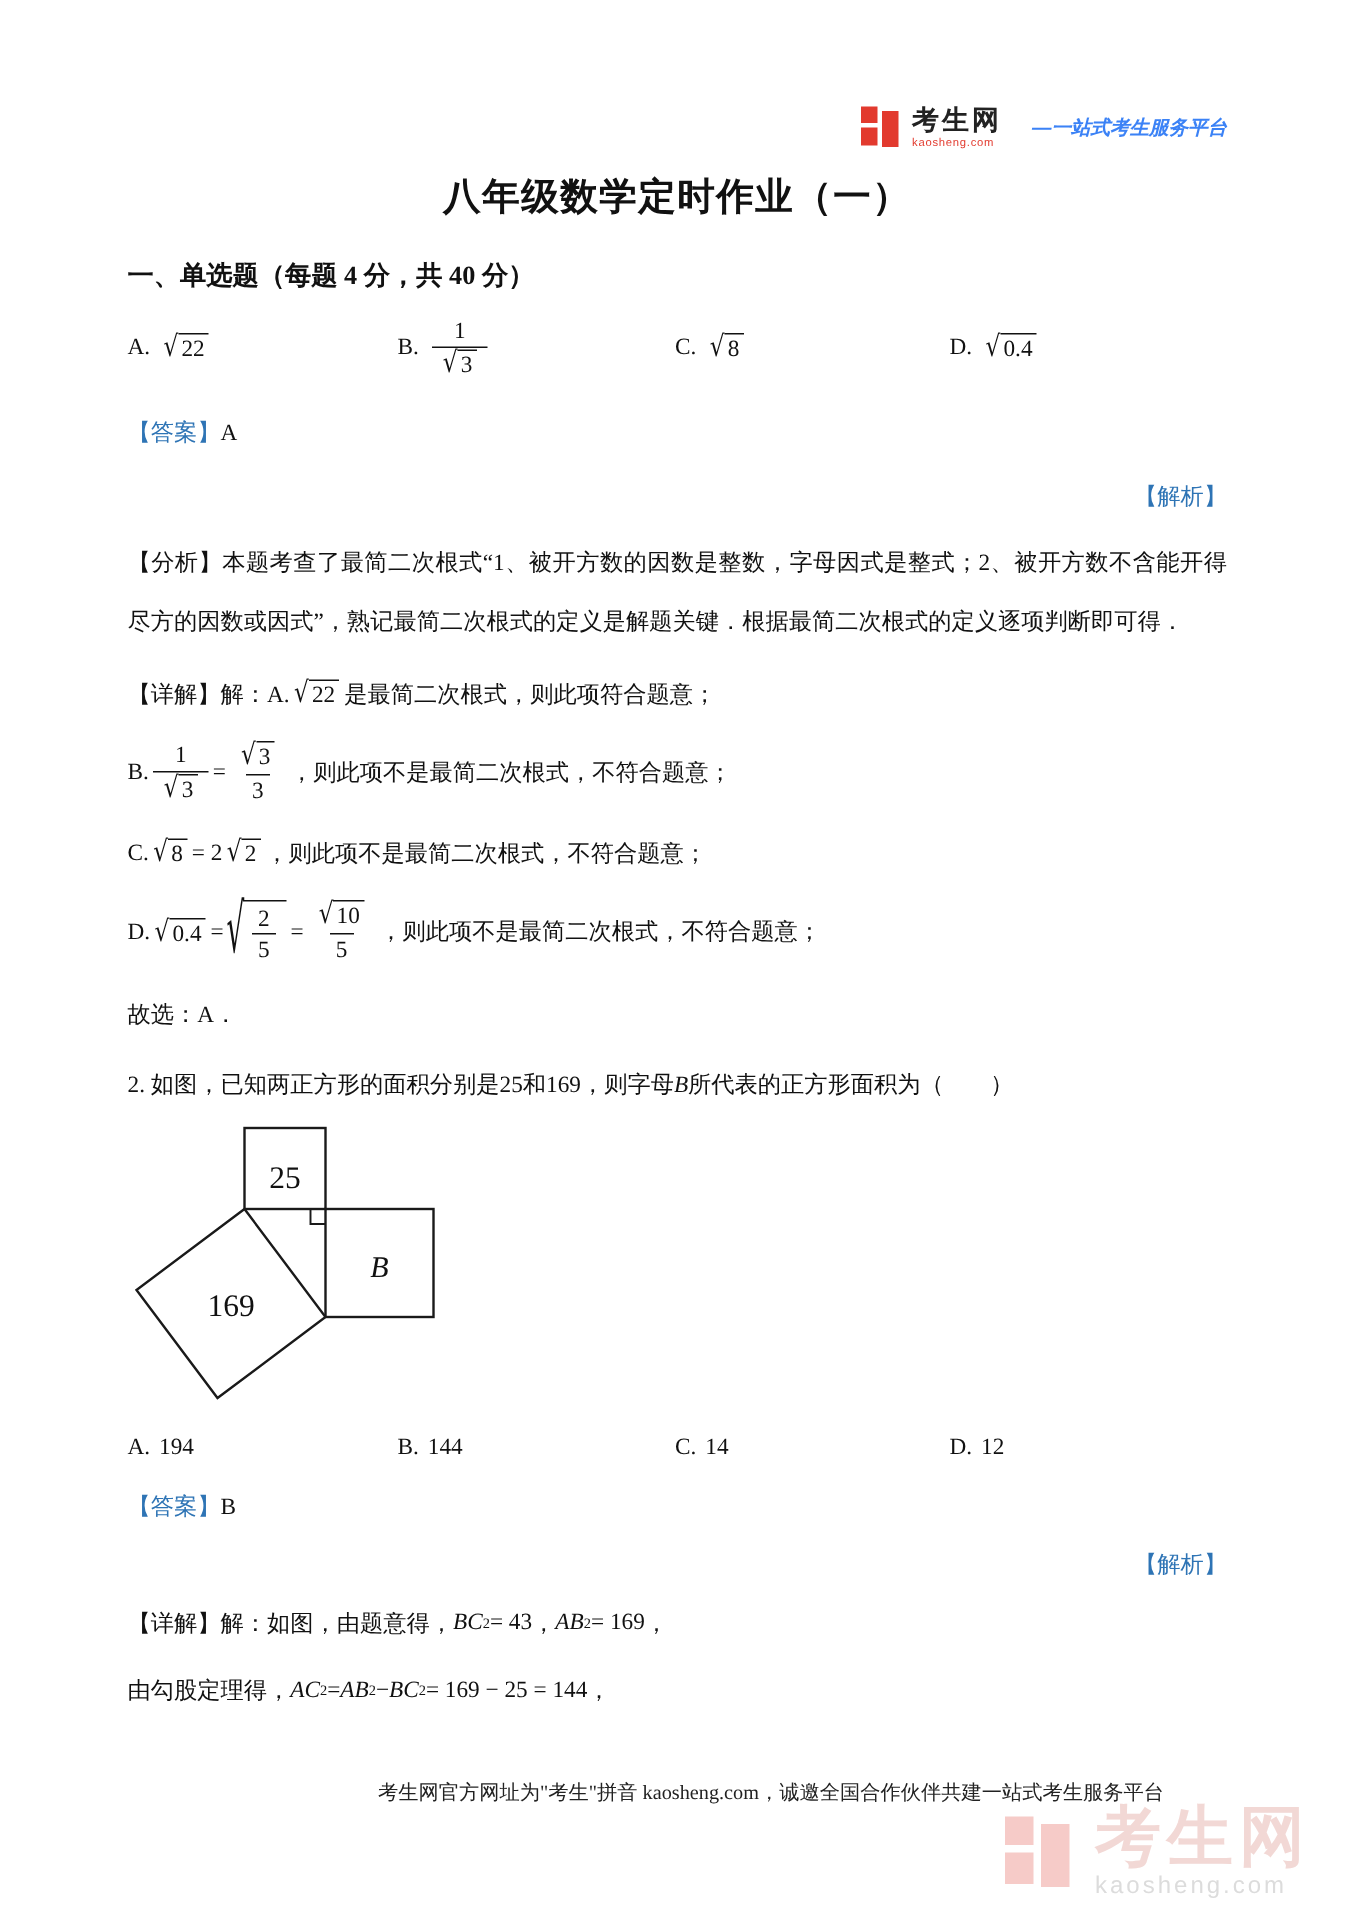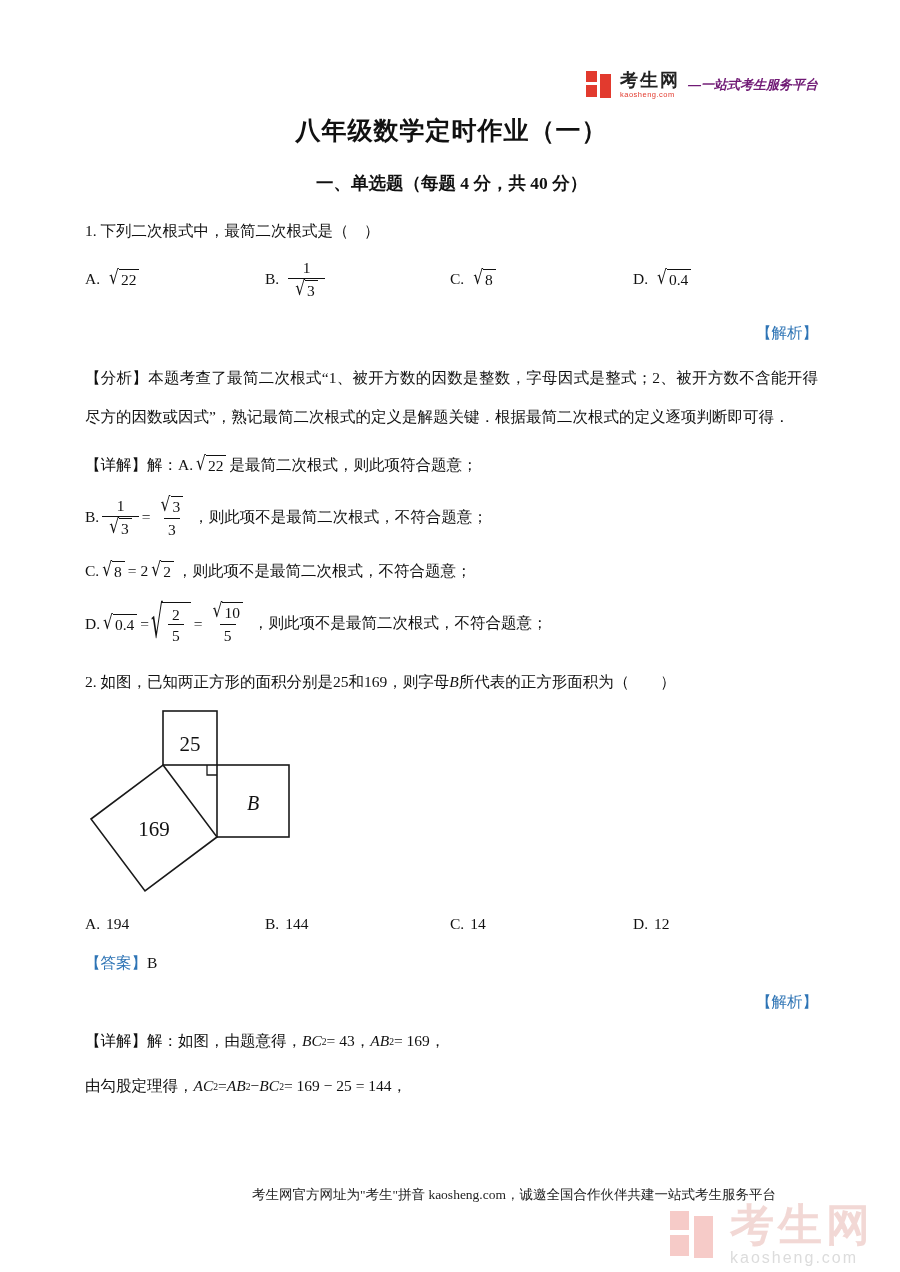--- a/index.html
+++ b/index.html
@@ -17,25 +17,25 @@
   
   .brand{display:flex;justify-content:flex-end;align-items:center;margin-top:62px;height:46px;}
   .brand-mark{position:relative;width:29px;height:29px;flex:0 0 auto;}
   .brand-mark i{position:absolute;background:#e23a2e;}
   .brand-mark .b1{left:0;top:0;width:11px;height:11px;}
   .brand-mark .b2{left:14px;top:3px;width:11px;height:24px;}
   .brand-mark .b3{left:0;top:14px;width:11px;height:12px;}
   .brand-text{margin-left:5px;display:flex;flex-direction:column;line-height:1;}
   .brand-name{font-family:"Liberation Sans","DejaVu Sans",sans-serif;font-weight:bold;font-size:18px;color:#222;letter-spacing:2px;}
   .brand-site{font-family:"Liberation Sans","DejaVu Sans",sans-serif;font-size:7.5px;color:#e23a2e;letter-spacing:.5px;margin-top:2px;}
-  .brand-tagline{margin-left:8px;font-family:"Liberation Sans","DejaVu Sans",sans-serif;font-weight:bold;font-style:italic;font-size:13px;color:#701a75;}
+  .brand-tagline{margin-left:20px;font-family:"Liberation Sans","DejaVu Sans",sans-serif;font-weight:bold;font-style:italic;font-size:13px;color:#3b82f6;}
 
   
   .title{margin:6px 0 0 0;text-align:center;font-size:25px;font-weight:bold;letter-spacing:1px;}
-  .section{margin:24px 0 0 0;font-size:17.5px;font-weight:bold;text-align:center;}
+  .section{margin:24px 0 0 0;font-size:17.5px;font-weight:bold;}
 
   
   .stem{margin:26px 0 0 0;}
   .para{margin:14px 0 0 0;line-height:2.55;text-align:justify;}
   .tag-blue{color:#2e74b5;}
   .ansline{margin:24px 0 0 0;}
   .jiexiline{margin:22px 0 0 0;text-align:right;}
 
   
   .opts{display:flex;align-items:center;margin:16px 0 0 0;}
@@ -95,21 +95,20 @@
       <span class="brand-text">
         <span class="brand-name">考生网</span>
         <span class="brand-site">kaosheng.com</span>
       </span>
       <span class="brand-tagline">—一站式考生服务平台</span>
     </div>
 
     <h1 class="title">八年级数学定时作业（一）</h1>
     <h2 class="section">一、单选题（每题 4 分，共 40 分）</h2>
 
-    <p class="stem">1. 下列二次根式中，最简二次根式是（　）</p>
 
     <div class="opts">
       <span class="opt c1">
         <span>A.</span>
         <span class="sq">
             <span class="rad">√</span>
             <span class="rc">22</span>
           </span>
       </span>
       <span class="opt c2">
@@ -133,20 +132,21 @@
       </span>
       <span class="opt c4">
         <span>D.</span>
         <span class="sq">
             <span class="rad">√</span>
             <span class="rc">0.4</span>
           </span>
       </span>
     </div>
 
+    <p class="ansline"><span class="tag-blue">【答案】</span><span>A</span></p>
     <p class="jiexiline"><span class="tag-blue">【解析】</span></p>
     <p class="para">【分析】本题考查了最简二次根式“1、被开方数的因数是整数，字母因式是整式；2、被开方数不含能开得尽方的因数或因式”，熟记最简二次根式的定义是解题关键．根据最简二次根式的定义逐项判断即可得．</p>
 
     <div class="mline m-a">
       <span>【详解】解：A.</span>
       <span class="sq">
           <span class="rad">√</span>
           <span class="rc">22</span>
         </span>
       <span>是最简二次根式，则此项符合题意；</span>
@@ -210,20 +210,21 @@
             <span class="sq">
               <span class="rad">√</span>
               <span class="rc">10</span>
             </span>
           </span>
         <span class="fden">5</span>
       </span>
       <span>，则此项不是最简二次根式，不符合题意；</span>
     </div>
 
+    <p class="m-c" style="margin-top:22px;">故选：A．</p>
 
     <p class="stem"><span>2. 如图，已知两正方形的面积分别是25和169，则字母</span><span class="vi">B</span><span>所代表的正方形面积为（　　）</span></p>
 
     <div class="figure">
       <svg width="240" height="196" viewBox="0 0 240 196">
         <g fill="none" stroke="#1a1a1a" stroke-width="1.6">
           <rect x="78" y="4" width="54" height="54"></rect>
           <rect x="132" y="58" width="72" height="72"></rect>
           <polygon points="78,58 132,130 60,184 6,112"></polygon>
           <polyline points="122,58 122,68 132,68" stroke-width="1.3"></polyline>

